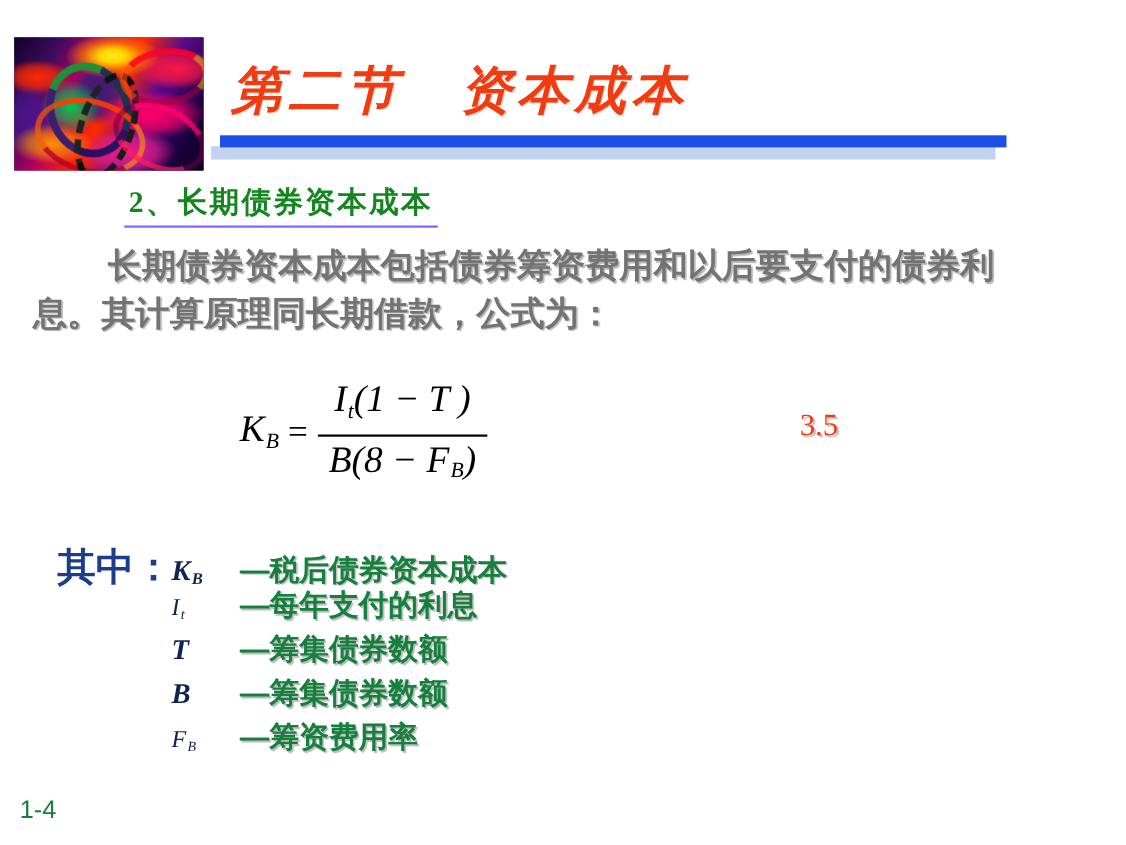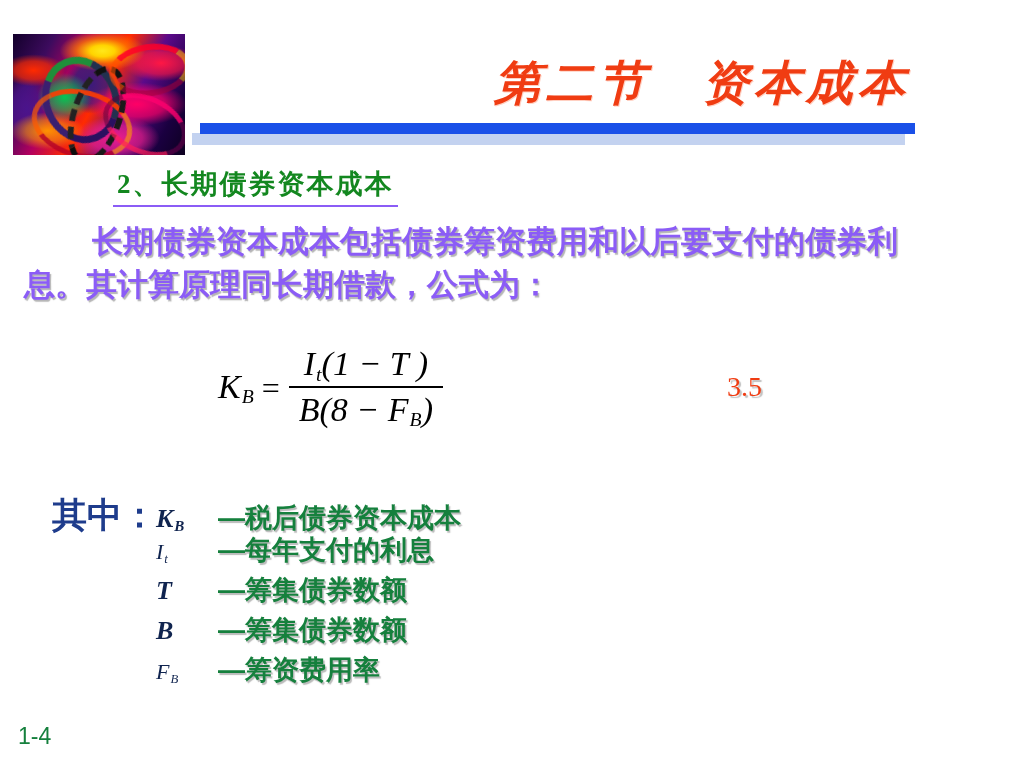--- a/index.html
+++ b/index.html
@@ -73,21 +73,21 @@
     border-width: 5px; border-color: rgba(255,0,110,0.8) rgba(120,0,80,0.5) rgba(255,30,90,0.7) rgba(90,0,60,0.5);
     transform: rotate(24deg);
   }
 
   
   #title {
     position: absolute;
     left: 210px;
     top: 58px;
     width: 700px;
-    text-align: right;
+    text-align: left;
     color: #F03C12;
     font-family: "Liberation Serif", "DejaVu Serif", serif;
     font-size: 47px;
     font-weight: bold;
     font-style: italic;
     letter-spacing: 5px;
     line-height: 1.1;
     white-space: pre;
     text-shadow: 1px 1px 0 rgba(255,120,80,0.35);
   }
@@ -121,24 +121,24 @@
     font-weight: bold;
     letter-spacing: 2px;
     border-bottom: 2px solid #8b5cf6;
     padding: 0 4px 3px 4px;
     white-space: pre;
   }
 
   
   #body-paragraph {
     position: absolute;
-    left: 24px;
+    left: 30px;
     top: 220px;
     width: 930px;
-    color: #8b5cf6;
+    color: #737373;
     font-family: "Liberation Sans", "DejaVu Sans", sans-serif;
     font-size: 31px;
     font-weight: bold;
     line-height: 43px;
     letter-spacing: 0px;
     text-indent: 68px;
     text-shadow: 1.5px 1.5px 1px rgba(120,120,120,0.55);
   }
 
   
@@ -162,21 +162,21 @@
     font-size: 32px;
     margin: 0 9px 0 2px;
   }
   #formula .frac {
     display: inline-flex;
     flex-direction: column;
     align-items: center;
     vertical-align: middle;
   }
   #formula .num {
-    padding: 0 10px 0 10px;
+    padding: 0 10px 9px 10px;
     white-space: nowrap;
   }
   #formula .bar {
     width: 100%;
     height: 2px;
     background: #000;
   }
   #formula .den {
     padding: 3px 10px 0 10px;
     white-space: nowrap;

